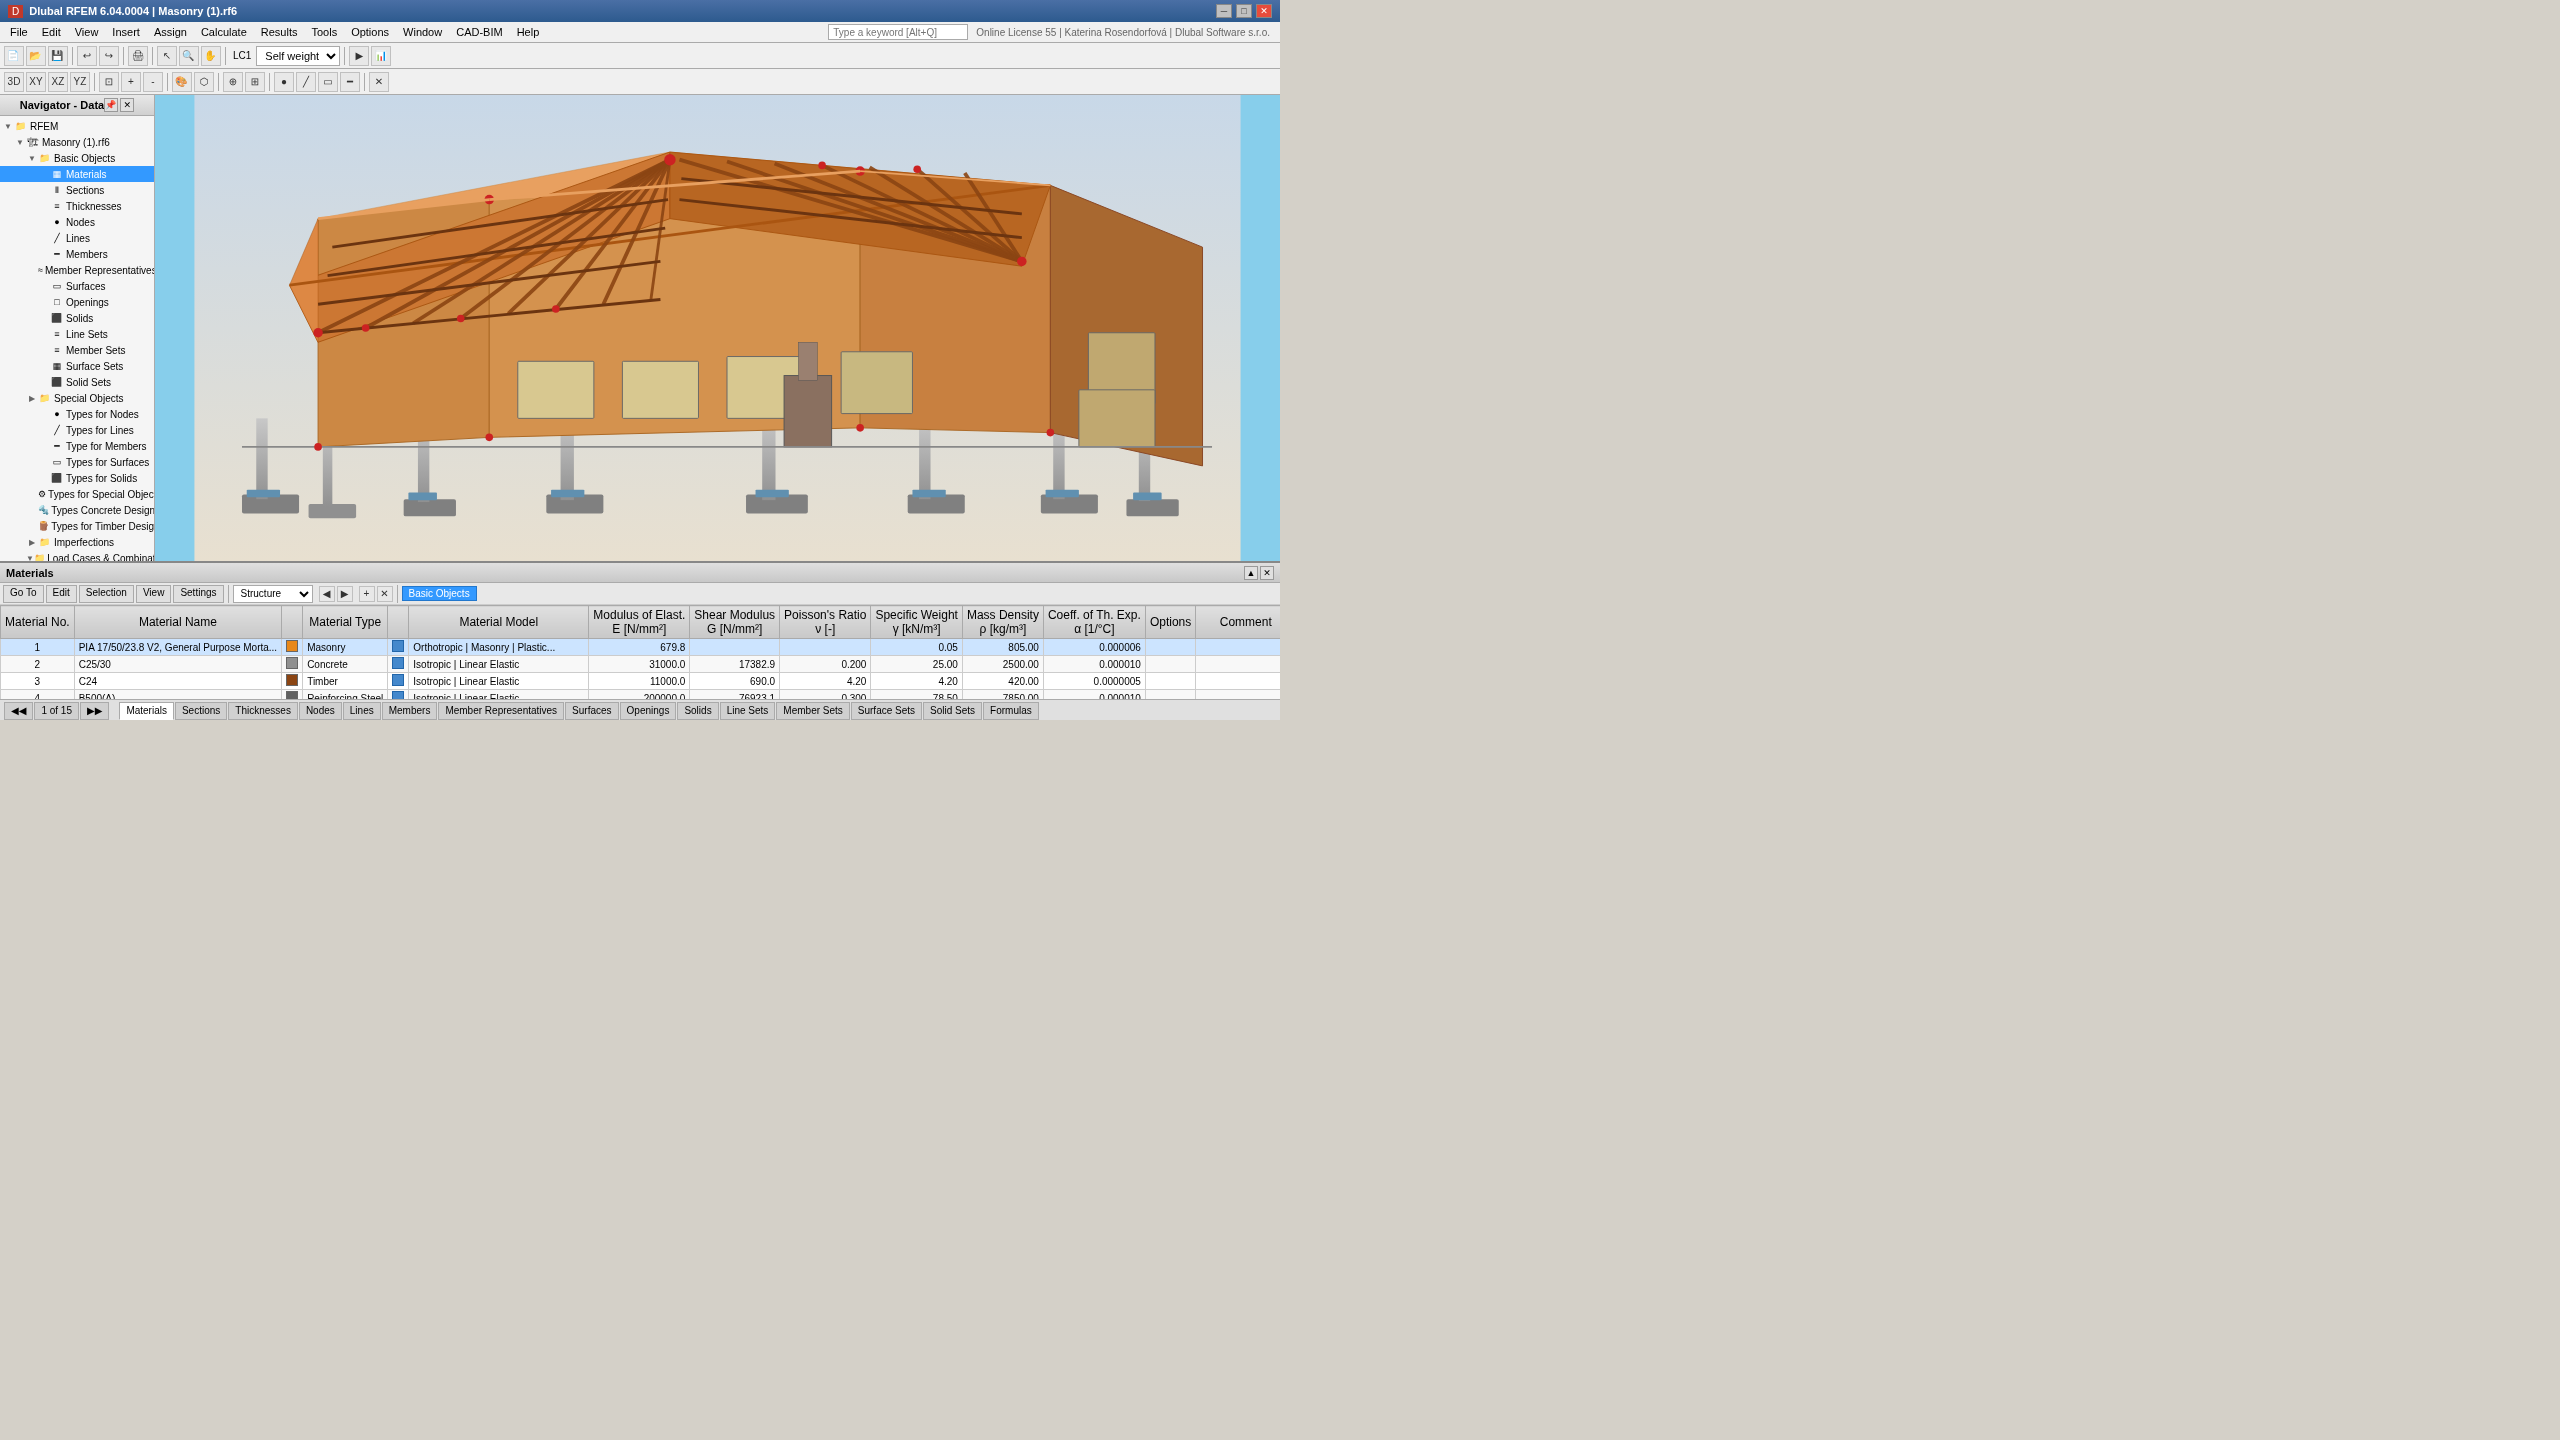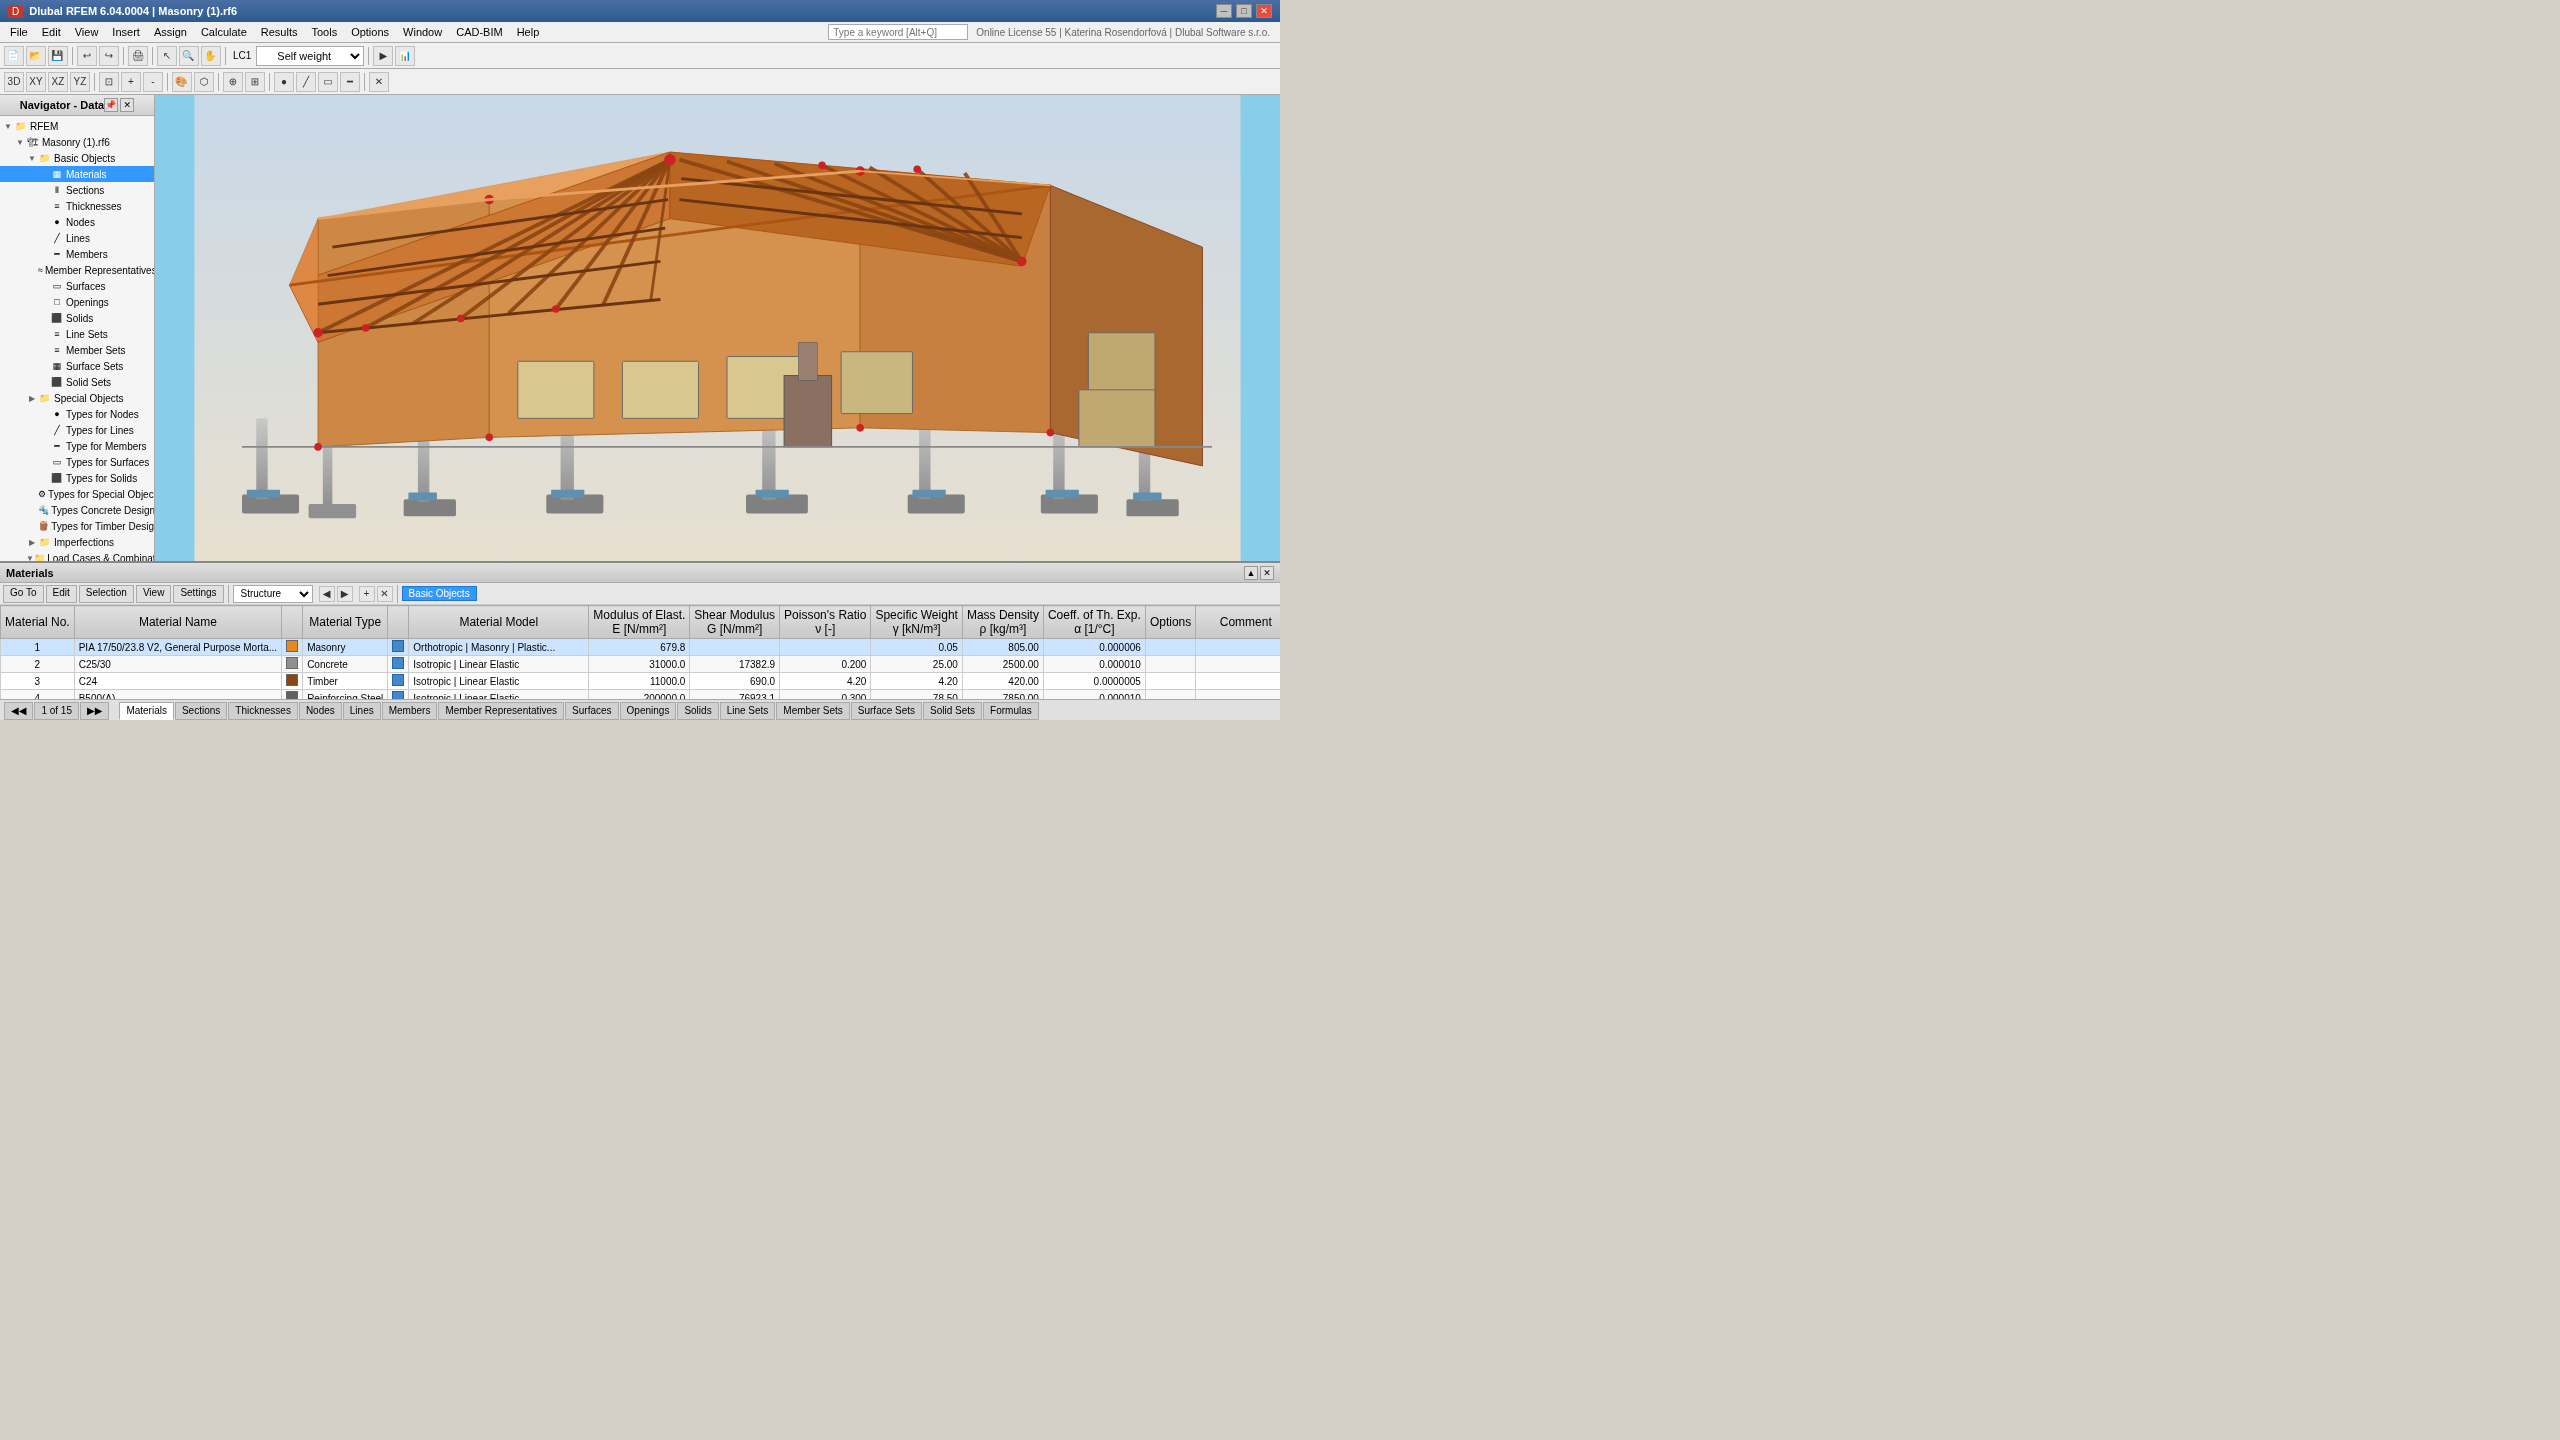--- a/index.html
+++ b/index.html
@@ -12,21 +12,21 @@
     .title-bar-btn { width: 16px; height: 14px; background: #c0c0c0; border: 1px solid #888; cursor: pointer; font-size: 9px; display: flex; align-items: center; justify-content: center; color: #333; }
 
     
     .menu-bar { background: #f0f0f0; border-bottom: 1px solid #aaa; height: 20px; display: flex; align-items: center; padding: 10px 4px; gap: 2px; }
     .menu-item { padding: 2px 6px; cursor: pointer; font-size: 11px; color: #000; }
 
     
     .toolbar { background: #f0f0f0; border-bottom: 1px solid #aaa; height: 26px; display: flex; align-items: center; padding: 2px 4px; gap: 2px; flex-wrap: wrap; }
     .toolbar-btn { width: 20px; height: 20px; background: #e8e8e8; border: 1px solid #c0c0c0; cursor: pointer; display: flex; align-items: center; justify-content: center; font-size: 10px; color: #333; }
     .toolbar-sep { width: 1px; height: 18px; background: #aaa; margin: 0 2px; }
-    .toolbar-dropdown { height: 20px; padding: 0 16px; border: 1px solid #aaa; background: white; font-size: 11px; }
+    .toolbar-dropdown { height: 20px; padding: 0 4px; border: 1px solid #aaa; background: white; font-size: 11px; }
 
     
     .toolbar2 { background: #f0f0f0; border-bottom: 1px solid #aaa; height: 26px; display: flex; align-items: center; padding: 2px 4px; gap: 2px; }
 
     
     .main-content { display: flex; height: calc(720px - 22px - 20px - 26px - 26px - 160px); }
 
     
     .navigator { width: 155px; background: #f5f5f5; border-right: 1px solid #aaa; display: flex; flex-direction: column; overflow: hidden; }
     .navigator-header { background: linear-gradient(to bottom, #e8e8e8, #d0d0d0); border-bottom: 1px solid #aaa; padding: 3px 5px; display: flex; align-items: center; justify-content: center; }

